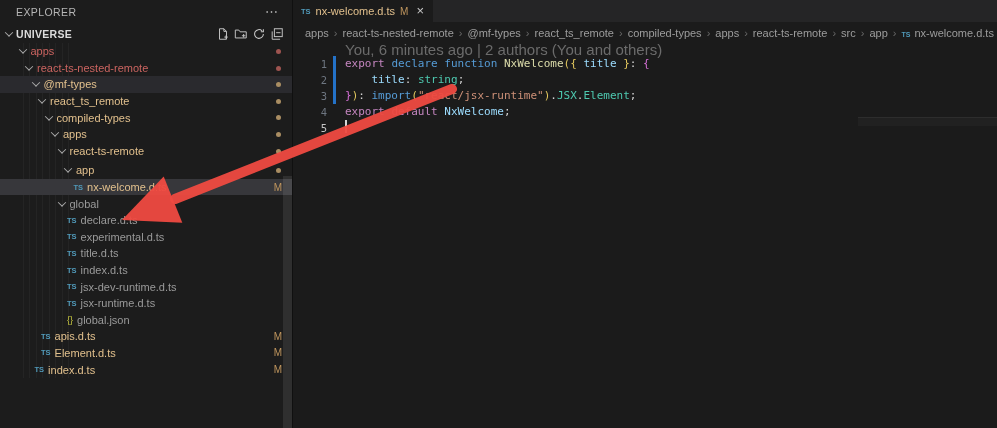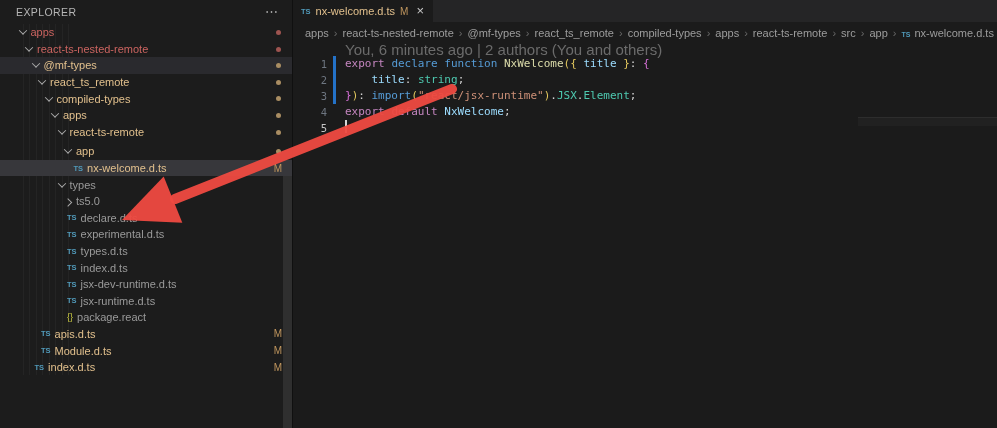--- a/index.html
+++ b/index.html
@@ -73,20 +73,44 @@
 </head>
 <body>
 
 <div id="app">
 
   <aside id="sidebar">
     <div class="exp-header">
       <span class="exp-title">EXPLORER</span>
       <span class="exp-menu">⋯</span>
     </div>
+    <div class="sec-row">
+      <span class="tw exp"></span>
+      <span class="sec-name">UNIVERSE</span>
+      <span class="sec-actions">
+        <svg width="14" height="14" viewBox="0 0 16 16" fill="none" stroke="#c5c5c5" stroke-width="1.1">
+          <path d="M9 2H4v12h8V5z"></path>
+            <path d="M9 2v3h3"></path>
+            <path d="M11.5 9.5v4M9.5 11.5h4" stroke="#c5c5c5"></path>
+        </svg>
+        <svg width="14" height="14" viewBox="0 0 16 16" fill="none" stroke="#c5c5c5" stroke-width="1.1">
+          <path d="M1.5 3.5h4l1.5 2h7v7h-12.5z"></path>
+            <path d="M11 8v4M9 10h4"></path>
+        </svg>
+        <svg width="14" height="14" viewBox="0 0 16 16" fill="none" stroke="#c5c5c5" stroke-width="1.2">
+          <path d="M13 8a5 5 0 1 1-1.6-3.7"></path>
+            <path d="M13 2.6v2.9h-2.9"></path>
+        </svg>
+        <svg width="14" height="14" viewBox="0 0 16 16" fill="none" stroke="#c5c5c5" stroke-width="1.1">
+          <rect x="5" y="2" width="9" height="9"></rect>
+            <path d="M7 6.5h5"></path>
+            <path d="M2.5 5v9h9"></path>
+        </svg>
+      </span>
+    </div>
     <div id="tree">
         <div class="guides" style="left: 22.5px;"></div>
         <div class="guides" style="left: 29px;"></div>
         <div class="guides" style="left: 35.5px;"></div>
         <div class="guides" style="left: 42px;"></div>
         <div class="guides" style="left: 48.5px;"></div>
         <div class="guides" style="left: 55px;"></div>
         <div class="guides" style="left: 61.5px;"></div>
         <div class="guides" style="left: 68px;"></div>
         <div class="trow c-error">
@@ -140,72 +164,67 @@
         </div>
         <div class="trow c-modified sel-strong">
           <span class="ind" style="width: 73.5px;"></span>
           <span class="ficon ts">TS</span>
           <span class="lbl">nx-welcome.d.ts</span>
           <span class="bM">M</span>
         </div>
         <div class="trow c-ignored">
           <span class="ind" style="width: 58.5px;"></span>
           <span class="tw exp"></span>
-          <span class="lbl">types</span>
-        </div>
-        <div class="trow c-ignored">
-          <span class="ind" style="width: 65px;"></span>
-          <span class="tw col"></span>
-          <span class="lbl">ts5.0</span>
+          <span class="lbl">global</span>
         </div>
         <div class="trow c-ignored">
           <span class="ind" style="width: 67px;"></span>
           <span class="ficon ts">TS</span>
           <span class="lbl">declare.d.ts</span>
         </div>
         <div class="trow c-ignored">
           <span class="ind" style="width: 67px;"></span>
           <span class="ficon ts">TS</span>
           <span class="lbl">experimental.d.ts</span>
         </div>
         <div class="trow c-ignored">
           <span class="ind" style="width: 67px;"></span>
           <span class="ficon ts">TS</span>
-          <span class="lbl">types.d.ts</span>
+          <span class="lbl">title.d.ts</span>
         </div>
         <div class="trow c-ignored">
           <span class="ind" style="width: 67px;"></span>
           <span class="ficon ts">TS</span>
           <span class="lbl">index.d.ts</span>
         </div>
         <div class="trow c-ignored">
           <span class="ind" style="width: 67px;"></span>
           <span class="ficon ts">TS</span>
           <span class="lbl">jsx-dev-runtime.d.ts</span>
         </div>
         <div class="trow c-ignored">
           <span class="ind" style="width: 67px;"></span>
           <span class="ficon ts">TS</span>
           <span class="lbl">jsx-runtime.d.ts</span>
         </div>
         <div class="trow c-ignored">
           <span class="ind" style="width: 67px;"></span>
           <span class="ficon json">{}</span>
-          <span class="lbl">package.react</span>
+          <span class="lbl">global.json</span>
         </div>
         <div class="trow c-modified">
           <span class="ind" style="width: 41px;"></span>
           <span class="ficon ts">TS</span>
           <span class="lbl">apis.d.ts</span>
           <span class="bM">M</span>
         </div>
         <div class="trow c-modified">
           <span class="ind" style="width: 41px;"></span>
           <span class="ficon ts">TS</span>
-          <span class="lbl">Module.d.ts</span>
+          <span class="lbl">Element.d.ts</span>
           <span class="bM">M</span>
         </div>
         <div class="trow c-modified">
           <span class="ind" style="width: 34.5px;"></span>
           <span class="ficon ts">TS</span>
           <span class="lbl">index.d.ts</span>
           <span class="bM">M</span>
         </div>
       </div>
     <div id="side-scrollbar"></div>

